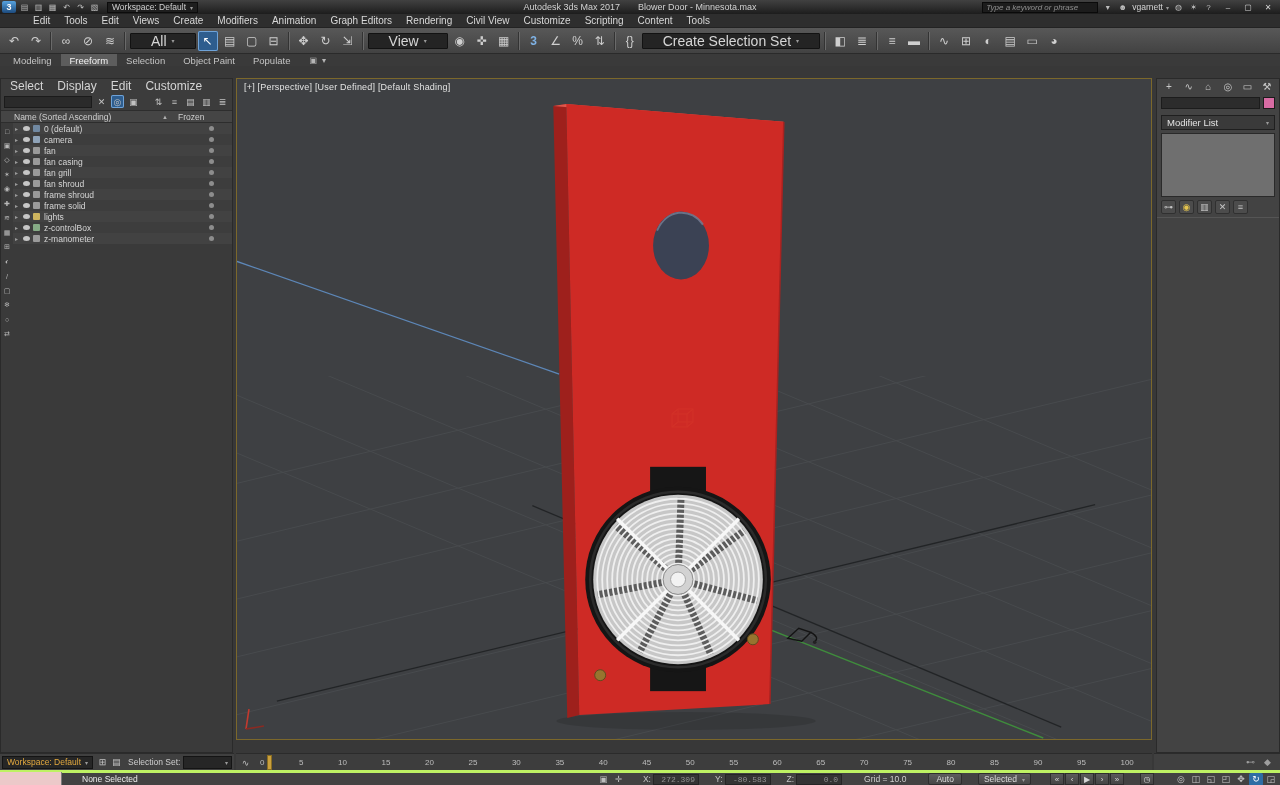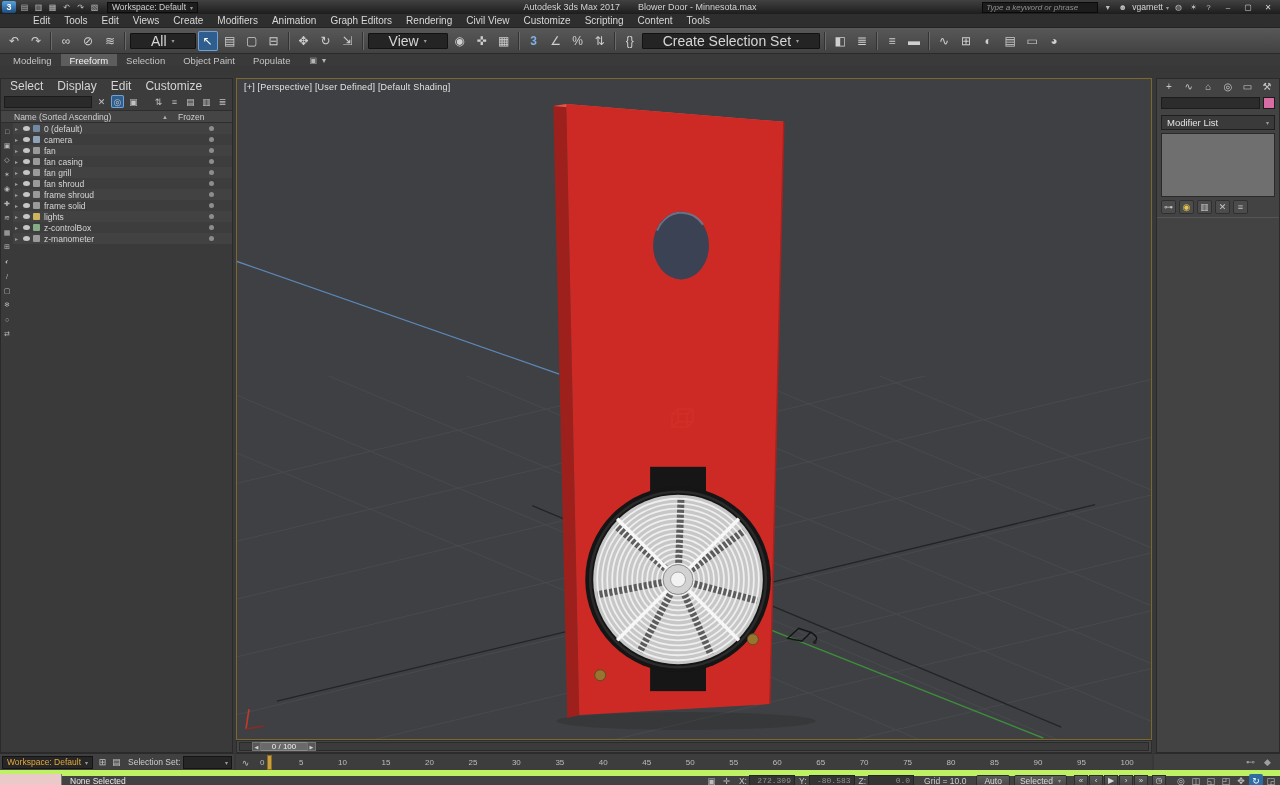--- a/index.html
+++ b/index.html
@@ -107,21 +107,21 @@
 
 .trackbar{position:absolute;left:236px;top:753px;width:916px;height:17px;background:#3d3d3d;border-top:1px solid #2b2b2b}
 .tb-ticks{position:absolute;left:24px;right:18px;top:0;height:100%;display:flex;justify-content:space-between;align-items:center;font-size:8px;color:#bdbdbd}
 .tb-marker{position:absolute;left:31px;top:1px;width:5px;height:15px;background:#caa03c;border:1px solid #8a6d22}
 .tb-mini{position:absolute;left:3px;top:2px;width:13px;height:13px;display:flex;align-items:center;justify-content:center;color:#c0c0c0;font-size:9px}
 
 .keyarea{position:absolute;left:1154px;top:753px;width:126px;height:17px;background:#404040;border-top:1px solid #2b2b2b;display:flex;align-items:center;justify-content:flex-end;gap:4px;padding:0 6px;font-size:9px;color:#9f9f9f}
 .ka-ico{width:13px;height:13px;display:flex;align-items:center;justify-content:center}
 
 
-.statusbar{position:absolute;left:0;top:770px;width:1280px;height:15px;background:#424242;border-top:6px solid #bef264;display:flex;align-items:center;font-size:8.5px;color:#c9c9c9;gap:4px;padding-right:2px}
+.statusbar{position:absolute;left:0;top:770px;width:1280px;height:15px;background:#424242;border-top:3px solid #bef264;display:flex;align-items:center;font-size:8.5px;color:#c9c9c9;gap:16px;padding-right:2px}
 .listener{width:62px;height:14px;background:#ecc9c9;border-right:1px solid #7a7a7a}
 .prompt{margin-left:4px;color:#ececec}
 .sb-spacer{flex:1}
 .lockgrp{display:flex;gap:2px;margin-right:2px}
 .sb-ico{width:13px;height:12px;display:flex;align-items:center;justify-content:center;font-size:8.5px;color:#bdbdbd}
 .coord{display:flex;align-items:center;gap:2px}
 .coord .cl{color:#c4c4c4}
 .coord .cv{width:46px;height:11px;background:#343434;border:1px solid #252525;color:#909090;font-size:8px;display:flex;align-items:center;justify-content:flex-end;padding:0 3px;font-family:"Liberation Mono",monospace}
 .grid-label{margin:0 6px;color:#cfcfcf}
 .sb-btn{height:12px;background:linear-gradient(#5d5d5d,#474747);border:1px solid #2d2d2d;border-radius:2px;display:flex;align-items:center;padding:0 7px;color:#dcdcdc}
@@ -517,29 +517,20 @@
 
     <span class="cp-sbtn" data-name="pin-stack-button">⊶</span>
         <span class="cp-sbtn" data-name="show-end-result-button" data-accent="true">◉</span>
         <span class="cp-sbtn" data-name="make-unique-button">▥</span>
         <span class="cp-sbtn" data-name="remove-modifier-button">✕</span>
         <span class="cp-sbtn" data-name="configure-modifier-sets-button">≡</span>
       </div>
     <div class="cp-divider" data-name="panel-divider"></div>
   </div>
 
-  <div class="timeslider" data-name="time-slider">
-    <div class="ts-track" data-name="time-slider-track">
-      <div class="ts-grip" data-name="time-slider-grip">
-        <span class="ts-arrow" data-name="previous-frame-arrow-icon">◀</span>
-        <span class="ts-val" data-name="current-frame-display">0 / 100</span>
-        <span class="ts-arrow" data-name="next-frame-arrow-icon">▶</span>
-      </div>
-    </div>
-  </div>
 
   <div class="bottombar-left" data-name="workspace-toolbar">
     <span class="bb-dd" data-name="workspace-selector-dropdown">
       <span data-name="workspace-selector-label">Workspace: Default</span>
       <i class="caret" data-name="chevron-down-icon">▾</i>
     </span>
     <span style="display:flex;gap:1px">
 
     <span class="bb-ico" data-name="create-new-toolbar-icon">⊞</span>
         <span class="bb-ico" data-name="toolbar-options-icon">▤</span>

